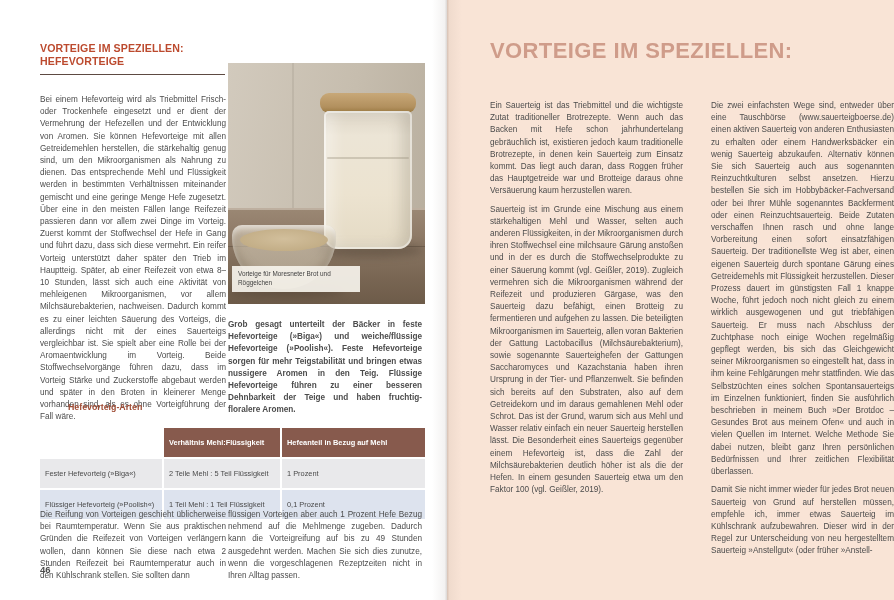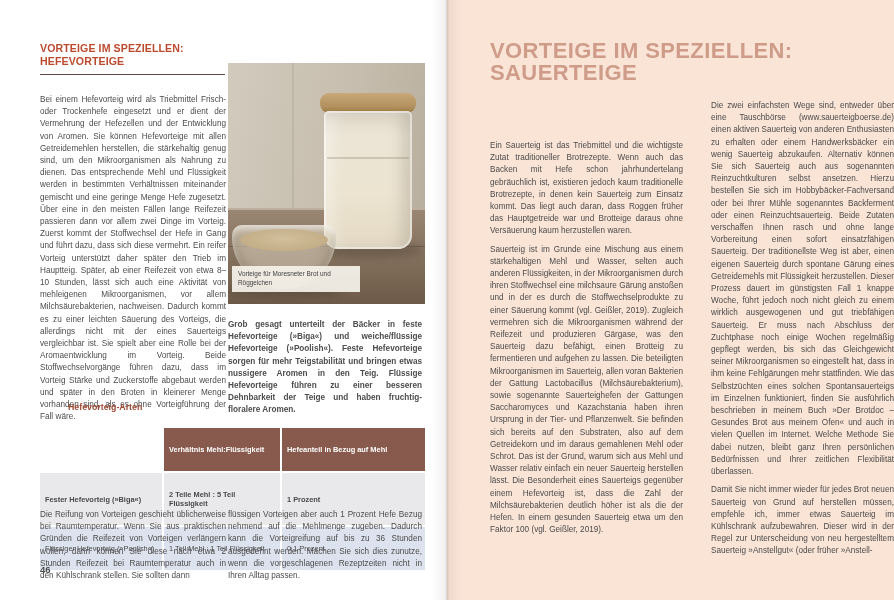--- a/index.html
+++ b/index.html
@@ -17,24 +17,24 @@
               font-size:10.6px;line-height:13px;font-weight:bold;color:#bc4a2e;
               letter-spacing:.1px;padding-bottom:6px;border-bottom:1.5px solid #5d4a42;}
   .body-text{color:#4c4c4c;font-size:8.2px;line-height:12.2px;text-align:justify;hyphens:auto;}
   .lp-intro{position:absolute;left:40px;top:94px;width:186px;}
   .lp-col2{position:absolute;left:228px;top:319px;width:194px;font-weight:bold;}
   .lp-bottom1{position:absolute;left:40px;top:509px;width:186px;}
   .lp-bottom2{position:absolute;left:228px;top:509px;width:194px;}
   .table-title{position:absolute;left:40px;top:402px;font-size:8.8px;font-weight:bold;color:#9e4a33;margin-left:28px;}
   .hv-table{position:absolute;left:40px;top:428px;display:grid;
             grid-template-columns:122px 116px 143px;gap:2px;font-size:7.4px;}
-  .hv-table .cell{padding:17px 5px;color:#4a4a4a;display:flex;align-items:center;}
+  .hv-table .cell{padding:10px 5px;color:#4a4a4a;display:flex;align-items:center;}
   .hv-table .head{background:#875a4d;color:#ffffff;font-weight:bold;}
   .hv-table .head-empty{background:transparent;}
-  .hv-table .r1{background:#e9e9eb;font-weight:bold;}
+  .hv-table .r1{background:#e9e9eb;}
   .hv-table .r2{background:#dde3ee;}
   .pagenum{position:absolute;top:564px;font-size:9.5px;font-weight:bold;color:#4a4a4a;}
   .pagenum-left{left:40px;}
 
   
   .photo{position:absolute;left:228px;top:63px;width:197px;height:241px;overflow:hidden;
          background:linear-gradient(100deg,#d2cabd 0%,#c6bdae 55%,#b7ad9d 100%);}
   .photo-wall-seam{position:absolute;left:64px;top:0;width:2px;height:150px;background:rgba(80,70,60,0.10);}
   .photo-table{position:absolute;left:0;bottom:0;width:100%;height:96px;
                background:linear-gradient(180deg,#9b8874 0%,#8a7663 38%,#7a6754 70%,#6d5b49 100%);}
@@ -57,21 +57,21 @@
   .bowl-grain{position:absolute;left:8px;top:10px;width:88px;height:22px;border-radius:50%;
               background:radial-gradient(ellipse at 50% 45%,#d2bf9c 0%,#c3ae87 70%,#b09a72 100%);}
   .bowl-shadow{position:absolute;left:0px;top:222px;width:116px;height:12px;border-radius:50%;
                background:rgba(50,40,30,0.28);filter:blur(4px);}
   .photo-caption{position:absolute;left:4px;top:203px;width:116px;padding:4px 6px;
                  background:rgba(245,242,235,0.93);color:#3f3f3f;font-size:6.4px;line-height:8.8px;text-align:left;}
 
   
   .rp-heading{position:absolute;left:43px;top:40px;width:370px;
               font-size:22px;line-height:22px;font-weight:800;color:#cf9c8a;letter-spacing:.4px;}
-  .rp-col1{position:absolute;left:43px;top:100px;width:193px;margin-top:40px;}
+  .rp-col1{position:absolute;left:43px;top:100px;width:193px;}
   .rp-col2{position:absolute;left:264px;top:100px;width:183px;}
   .rp-col1 p,.rp-col2 p{margin:0 0 6px 0;}
 </style>
 </head>
 <body>
 
 <div class="spread">
 
   <div class="page page-left">
 
@@ -112,30 +112,29 @@
       <div class="cell r1">Fester Hefevorteig (»Biga«)</div>
       <div class="cell r1">2 Teile Mehl : 5 Teil Flüssigkeit</div>
       <div class="cell r1">1 Prozent</div>
 
       <div class="cell r2">Flüssiger Hefevorteig (»Poolish«)</div>
       <div class="cell r2">1 Teil Mehl : 1 Teil Flüssigkeit</div>
       <div class="cell r2">0,1 Prozent</div>
     </div>
 
     <div class="body-text lp-bottom1">Die Reifung von Vorteigen geschieht üblicherweise bei Raumtemperatur. Wenn Sie aus praktischen Gründen die Reifezeit von Vorteigen verlängern wollen, dann können Sie diese nach etwa 2 Stunden Reifezeit bei Raumtemperatur auch in den Kühlschrank stellen. Sie sollten dann</div>
-    <div class="body-text lp-bottom2">flüssigen Vorteigen aber auch 1 Prozent Hefe Bezug nehmend auf die Mehlmenge zugeben. Dadurch kann die Vorteigreifung auf bis zu 36 Stunden ausgedehnt werden. Machen Sie sich dies zunutze, wenn die vorgeschlagenen Rezeptzeiten nicht in Ihren Alltag passen.</div>
+    <div class="body-text lp-bottom2">flüssigen Vorteigen aber auch 1 Prozent Hefe Bezug nehmend auf die Mehlmenge zugeben. Dadurch kann die Vorteigreifung auf bis zu 49 Stunden ausgedehnt werden. Machen Sie sich dies zunutze, wenn die vorgeschlagenen Rezeptzeiten nicht in Ihren Alltag passen.</div>
 
     <div class="pagenum pagenum-left">46</div>
   </div>
 
   <div class="page page-right">
 
     <div class="rp-heading">
       <div>VORTEIGE IM SPEZIELLEN:</div>
-      <div>SAUERTEIGE</div>
     </div>
 
     <div class="body-text rp-col1">
       <p>Ein Sauerteig ist das Triebmittel und die wichtigste Zutat traditioneller Brotrezepte. Wenn auch das Backen mit Hefe schon jahrhundertelang gebräuchlich ist, existieren jedoch kaum traditionelle Brotrezepte, in denen kein Sauerteig zum Einsatz kommt. Das liegt auch daran, dass Roggen früher das Hauptgetreide war und Brotteige daraus ohne Versäuerung kaum herzustellen waren.</p>
       <p>Sauerteig ist im Grunde eine Mischung aus einem stärkehaltigen Mehl und Wasser, selten auch anderen Flüssigkeiten, in der Mikroorganismen durch ihren Stoffwechsel eine milchsaure Gärung anstoßen und in der es durch die Stoffwechselprodukte zu einer Säuerung kommt (vgl. Geißler, 2019). Zugleich vermehren sich die Mikroorganismen während der Reifezeit und produzieren Gärgase, was den Sauerteig dazu befähigt, einen Brotteig zu fermentieren und aufgehen zu lassen. Die beteiligten Mikroorganismen im Sauerteig, allen voran Bakterien der Gattung Lactobacillus (Milchsäurebakterium), sowie sogenannte Sauerteighefen der Gattungen Saccharomyces und Kazachstania haben ihren Ursprung in der Tier- und Pflanzenwelt. Sie befinden sich bereits auf den Substraten, also auf dem Getreidekorn und im daraus gemahlenen Mehl oder Schrot. Das ist der Grund, warum sich aus Mehl und Wasser relativ einfach ein neuer Sauerteig herstellen lässt. Die Besonderheit eines Sauerteigs gegenüber einem Hefevorteig ist, dass die Zahl der Milchsäurebakterien deutlich höher ist als die der Hefen. In einem gesunden Sauerteig etwa um den Faktor 100 (vgl. Geißler, 2019).</p>
     </div>
 
     <div class="body-text rp-col2">
       <p>Die zwei einfachsten Wege sind, entweder über eine Tauschbörse (www.sauerteigboerse.de) einen aktiven Sauerteig von anderen Enthusiasten zu erhalten oder einem Handwerksbäcker ein wenig Sauerteig abzukaufen. Alternativ können Sie sich Sauerteig auch aus sogenannten Reinzuchtkulturen selbst ansetzen. Hierzu bestellen Sie sich im Hobbybäcker-Fachversand oder bei Ihrer Mühle sogenanntes Backferment oder einen Reinzuchtsauerteig. Beide Zutaten verschaffen Ihnen rasch und ohne lange Vorbereitung einen sofort einsatzfähigen Sauerteig. Der traditionellste Weg ist aber, einen eigenen Sauerteig durch spontane Gärung eines Getreidemehls mit Flüssigkeit herzustellen. Dieser Prozess dauert im günstigsten Fall 1 knappe Woche, führt jedoch noch nicht gleich zu einem wirklich ausgewogenen und gut triebfähigen Sauerteig. Er muss nach Abschluss der Zuchtphase noch einige Wochen regelmäßig gepflegt werden, bis sich das Gleichgewicht seiner Mikroorganismen so eingestellt hat, dass in ihm keine Fehlgärungen mehr stattfinden. Wie das Selbstzüchten eines solchen Spontansauerteigs im Einzelnen funktioniert, finden Sie ausführlich beschrieben in meinem Buch »Der Brotdoc – Gesundes Brot aus meinem Ofen« und auch in vielen Quellen im Internet. Welche Methode Sie dabei nutzen, bleibt ganz Ihren persönlichen Bedürfnissen und Ihrer zeitlichen Flexibilität überlassen.</p>
       <p>Damit Sie nicht immer wieder für jedes Brot neuen Sauerteig von Grund auf herstellen müssen, empfehle ich, immer etwas Sauerteig im Kühlschrank aufzubewahren. Dieser wird in der Regel zur Unterscheidung von neu hergestelltem Sauerteig »Anstellgut« (oder früher »Anstell-</p>

